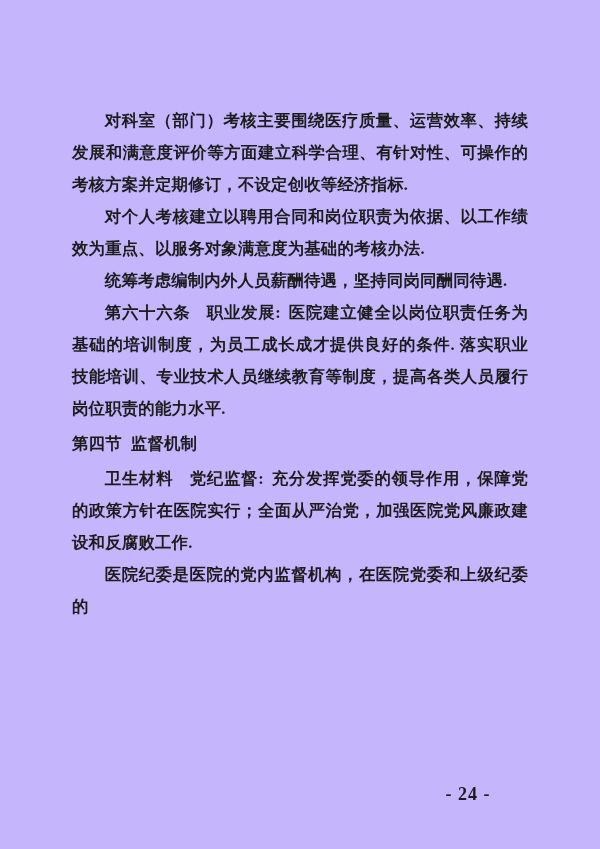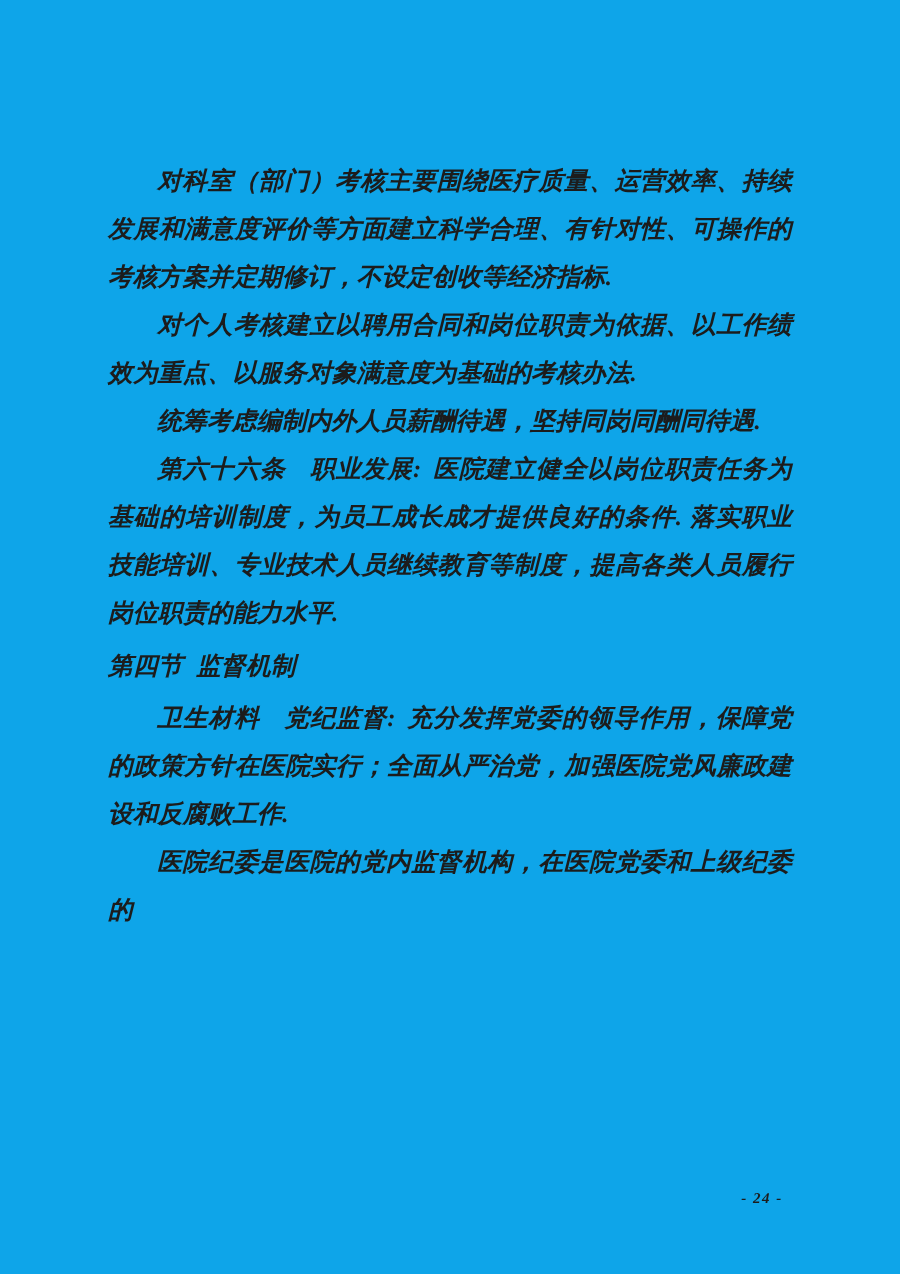--- a/index.html
+++ b/index.html
@@ -4,24 +4,23 @@
 <style>
   * { margin: 0; padding: 0; box-sizing: border-box; }
   html, body { background: #e9e9e9; }
   body { font-family: "Liberation Serif", "DejaVu Serif", serif; }
 
   .page {
     position: relative;
     width: 600px;
     height: 849px;
     margin: 0 auto;
-    background: #0ea5e9;
+    background: #c4b5fd;
     overflow: hidden;
     color: #1c1c1c;
-    font-style: italic;
   }
 
   .text-block {
     position: absolute;
     left: 72px;
     top: 105px;
     width: 456px;
     font-size: 16.4px;
     line-height: 32px;
     text-align: justify;
@@ -52,29 +51,28 @@
     font-weight: 800;
     margin: 3px 0;
   }
 
   .section-number {
     margin-right: 0.55em;
   }
 
   .page-number {
     position: absolute;
-    left: 472px;
+    left: 432px;
     top: 784px;
     width: 72px;
     text-align: center;
-    font-size: 10px;
+    font-size: 18px;
     font-weight: 700;
     letter-spacing: 1px;
     color: #1c1c1c;
-    margin-top: 10px;
   }
 </style>
 </head>
 <body>
 
 <div class="page">
 
   <div class="text-block">
 
     <p class="para">

